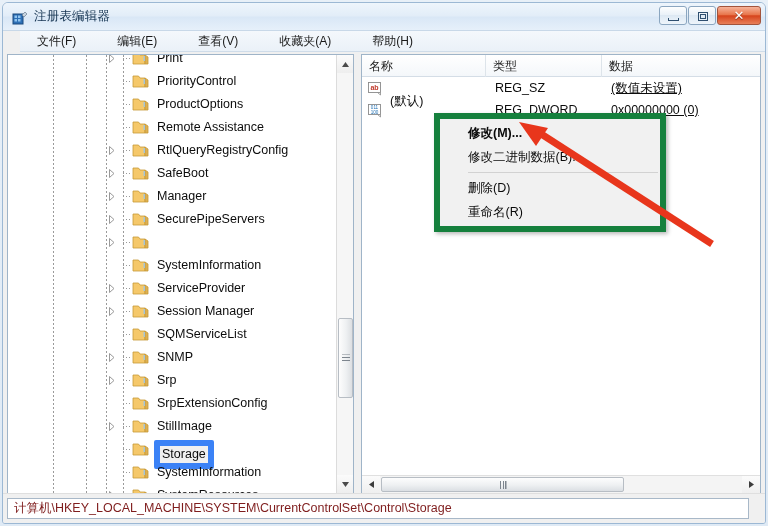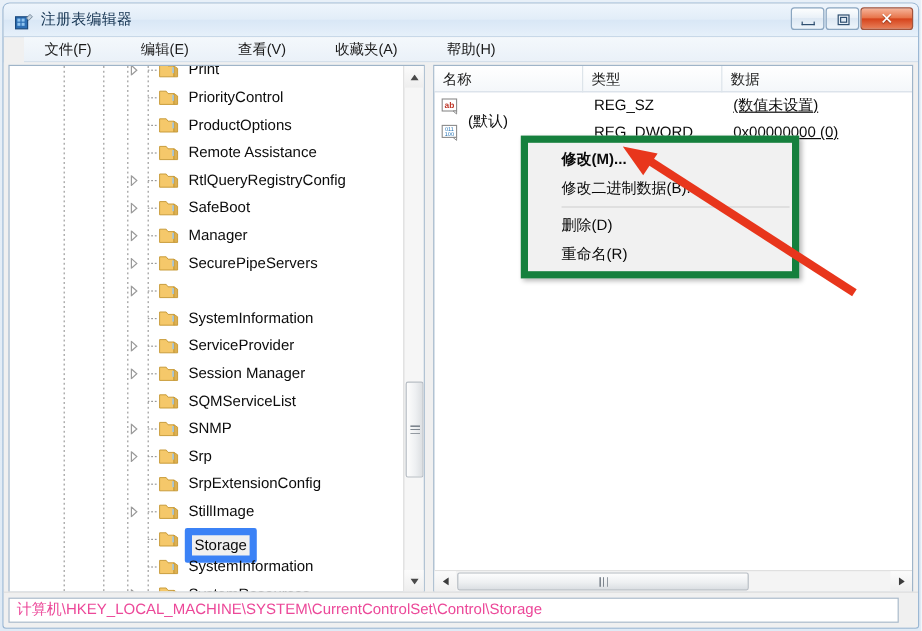--- a/index.html
+++ b/index.html
@@ -343,21 +343,21 @@
     margin-right: 16px;
     flex: 1;
     height: 21px;
     background: #ffffff;
     border: 1px solid #a8b8c8;
     box-sizing: border-box;
     display: flex;
     align-items: center;
     padding-left: 6px;
     font-size: 12.5px;
-    color: #ec4899;
+    color: #7f1d1d;
     white-space: nowrap;
     overflow: hidden;
   }
 
   
   .ctxmenu {
     position: absolute;
     left: 431px; top: 110px;
     width: 232px;
     background: #f1f1f1;

